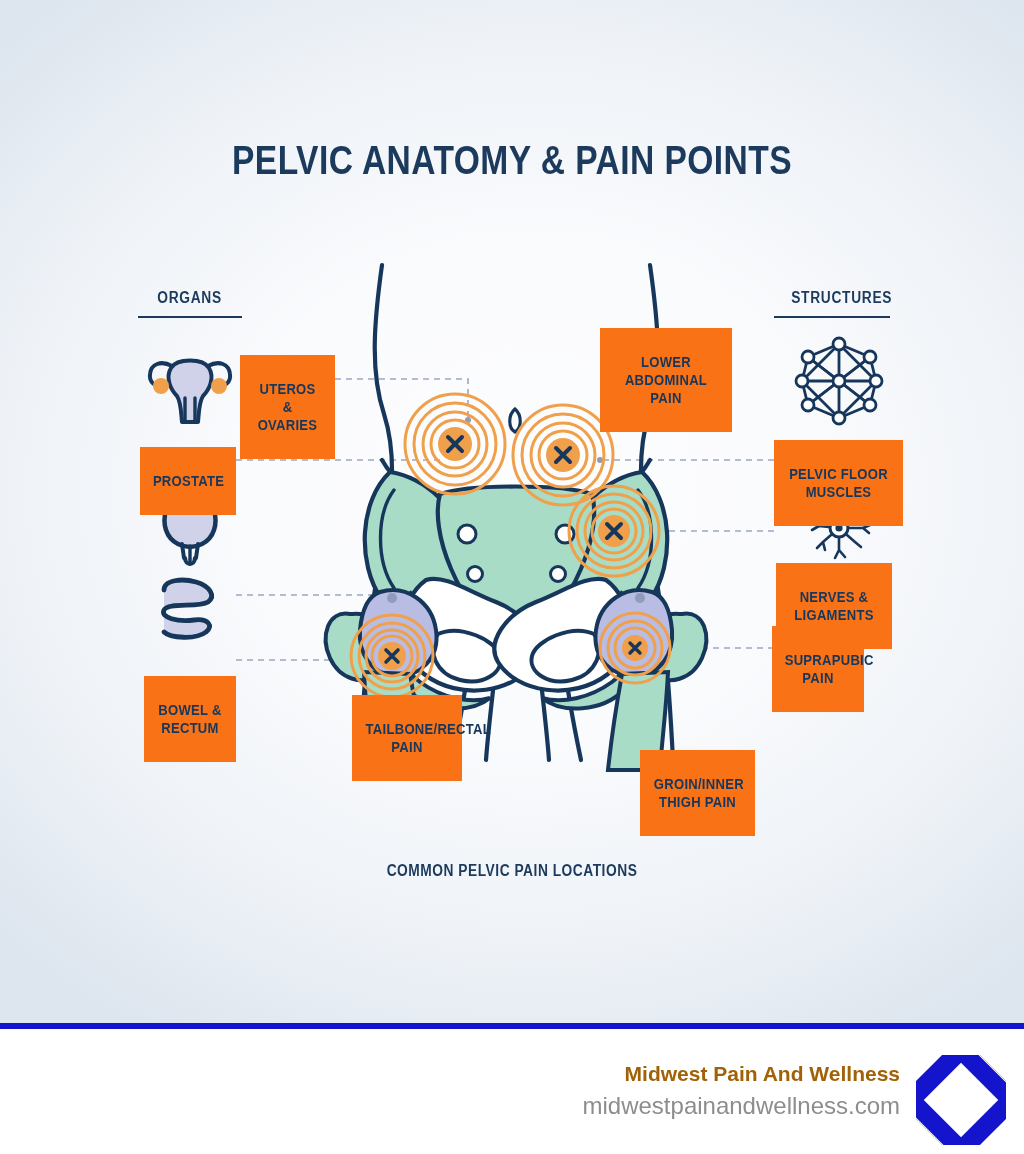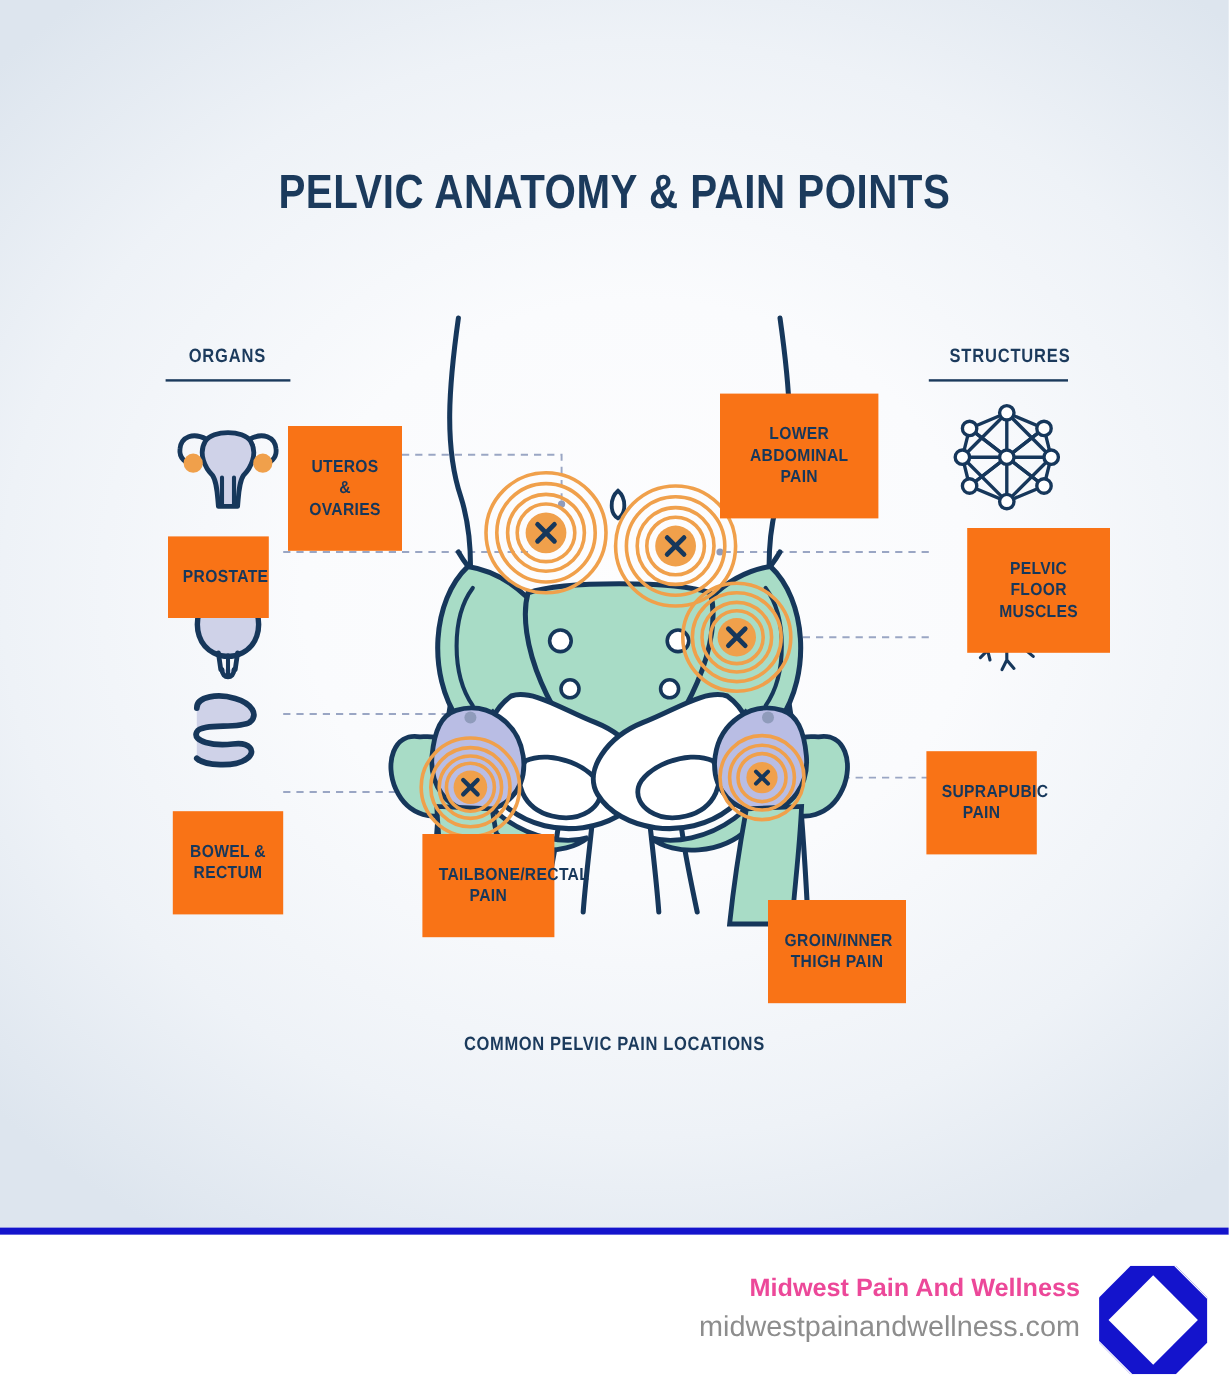--- a/index.html
+++ b/index.html
@@ -117,21 +117,21 @@
     position: absolute;
   }
 
   
   #brand-name {
     position: absolute;
     right: 124px;
     top: 1062px;
     font-size: 21px;
     font-weight: bold;
-    color: #ec4899;
+    color: #a16207;
     text-align: right;
     white-space: nowrap;
   }
   #brand-url {
     position: absolute;
     right: 124px;
     top: 1092px;
     font-size: 24px;
     color: #8d8d8d;
     text-align: right;
@@ -373,34 +373,38 @@
     </g>
     <circle cx="34" cy="26" r="9" fill="#ffffff" stroke="#16375b" stroke-width="3"></circle>
     <circle cx="34" cy="26" r="3.6" fill="#16375b"></circle>
   </svg>
 
   <div class="chip" style="left:240px; top:355px; width:95px;">
     <span>UTEROS &amp;
 OVARIES</span>
   </div>
 
-  <div class="chip" style="left:140px; top:447px; width:84px;">
+  <div class="chip" style="left:140px; top:447px; width:96px;">
     <span>PROSTATE</span>
   </div>
 
   <div class="chip" style="left:144px; top:648px; width:92px;margin-top:28px;">
     <span>BOWEL &amp;
 RECTUM</span>
   </div>
 
-  <div class="chip" style="left:774px; top:440px; width:119px;margin-left:32px;">
+  <div class="chip" style="left:774px; top:440px; width:129px;">
     <span>PELVIC FLOOR
 MUSCLES</span>
   </div>
 
+  <div class="chip" style="left:776px; top:563px; width:116px;">
+    <span>NERVES &amp;
+LIGAMENTS</span>
+  </div>
 
   <div class="chip" style="left:772px; top:626px; width:92px;">
     <span>SUPRAPUBIC
 PAIN</span>
   </div>
 
   <div class="chip" style="left:600px; top:328px; width:132px;">
     <span>LOWER ABDOMINAL
 PAIN</span>
   </div>

